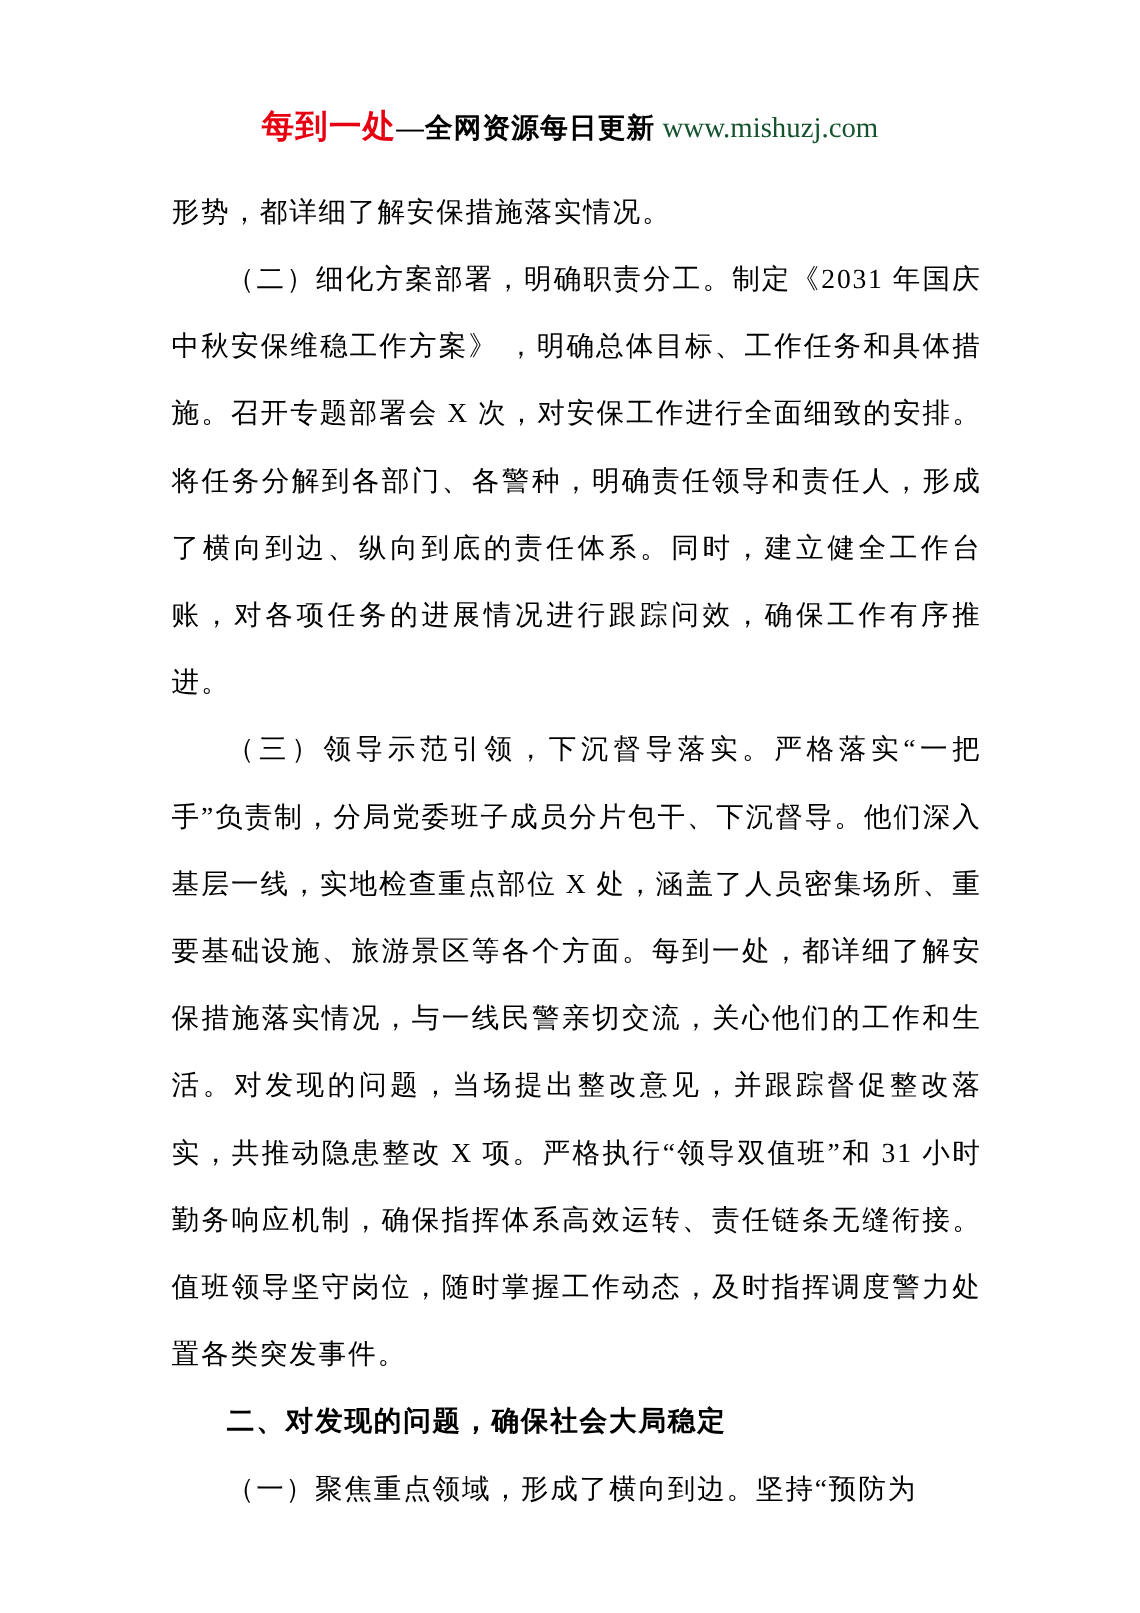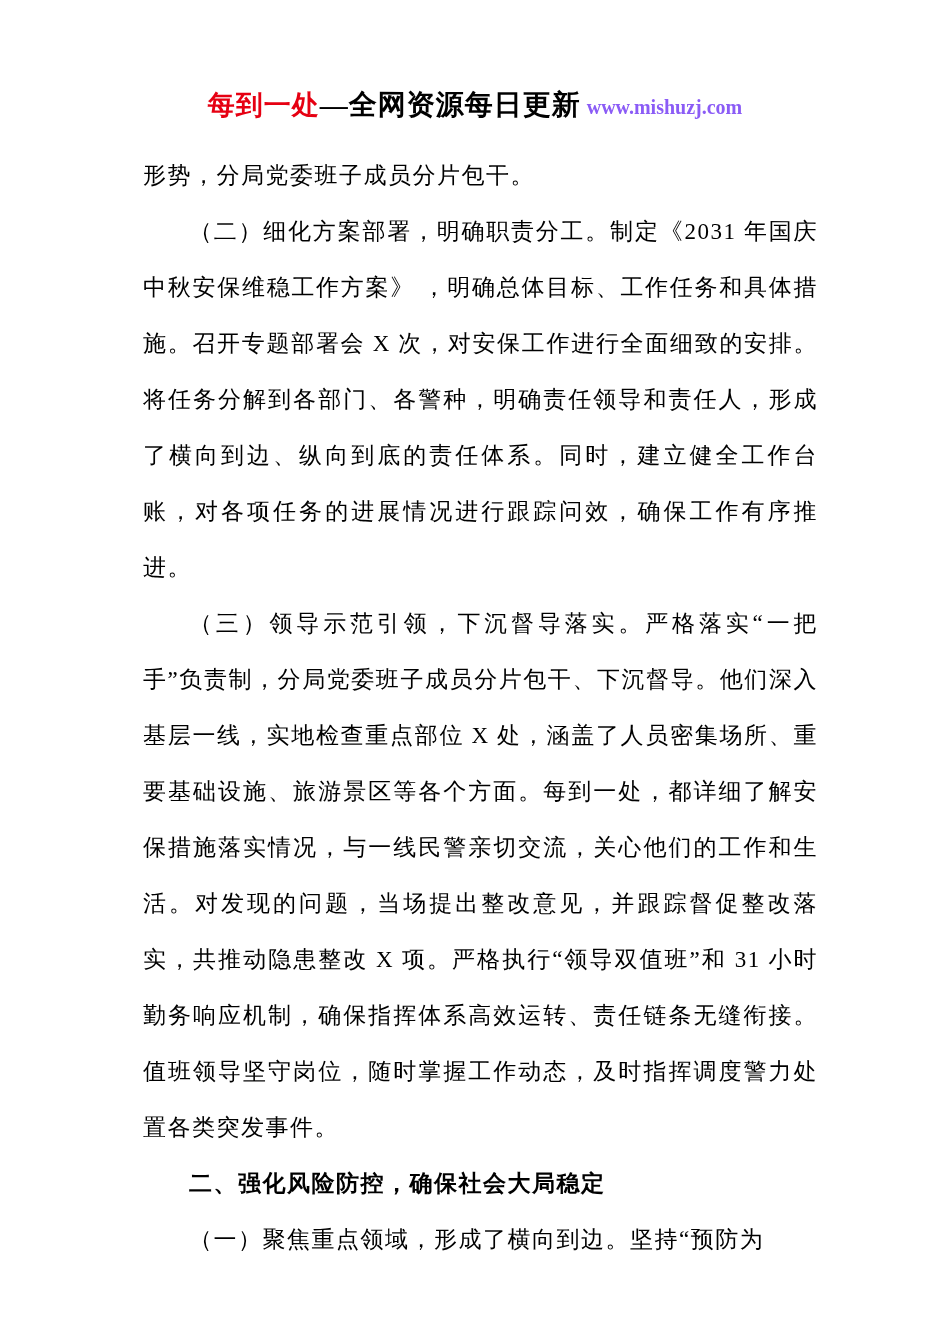--- a/index.html
+++ b/index.html
@@ -26,27 +26,27 @@
   }
   .doc-header .brand {
     color: #e60012;
     font-weight: bold;
     font-size: 27px;
     letter-spacing: 1px;
   }
   .doc-header .tagline {
     color: #000000;
     font-weight: bold;
-    font-size: 28px;
+    font-size: 23px;
     letter-spacing: 1px;
   }
   .doc-header .site-url {
-    color: #8b5cf6;
-    font-weight: bold;
-    font-size: 20px;
+    color: #14532d;
+    font-weight: normal;
+    font-size: 24px;
     margin-left: 6px;
     text-decoration: none;
     cursor: pointer;
   }
   .doc-body {
     margin: 22px 132px 0 143px;
     font-size: 23px;
     line-height: 56px;
     letter-spacing: 1.5px;
     text-align: justify;
@@ -70,20 +70,20 @@
 </head>
 <body>
 
 <div class="page">
 
   <div class="doc-header">
     <span class="brand">每到一处</span><span class="tagline">—全网资源每日更新</span><a class="site-url">www.mishuzj.com</a>
   </div>
 
   <div class="doc-body">
-    <p class="para no-indent">形势，分局党委班子成员分片包干。</p>
+    <p class="para no-indent">形势，都详细了解安保措施落实情况。</p>
     <p class="para">（二）细化方案部署，明确职责分工。制定《2031 年国庆中秋安保维稳工作方案》 ，明确总体目标、工作任务和具体措施。召开专题部署会 X 次，对安保工作进行全面细致的安排。将任务分解到各部门、各警种，明确责任领导和责任人，形成了横向到边、纵向到底的责任体系。同时，建立健全工作台账，对各项任务的进展情况进行跟踪问效，确保工作有序推进。</p>
     <p class="para">（三）领导示范引领，下沉督导落实。严格落实“一把手”负责制，分局党委班子成员分片包干、下沉督导。他们深入基层一线，实地检查重点部位 X 处，涵盖了人员密集场所、重要基础设施、旅游景区等各个方面。每到一处，都详细了解安保措施落实情况，与一线民警亲切交流，关心他们的工作和生活。对发现的问题，当场提出整改意见，并跟踪督促整改落实，共推动隐患整改 X 项。严格执行“领导双值班”和 31 小时勤务响应机制，确保指挥体系高效运转、责任链条无缝衔接。值班领导坚守岗位，随时掌握工作动态，及时指挥调度警力处置各类突发事件。</p>
-    <p class="heading">二、强化风险防控，确保社会大局稳定</p>
+    <p class="heading">二、对发现的问题，确保社会大局稳定</p>
     <p class="para">（一）聚焦重点领域，形成了横向到边。坚持“预防为</p>
   </div>
 
 </div>
 
 </body></html>

